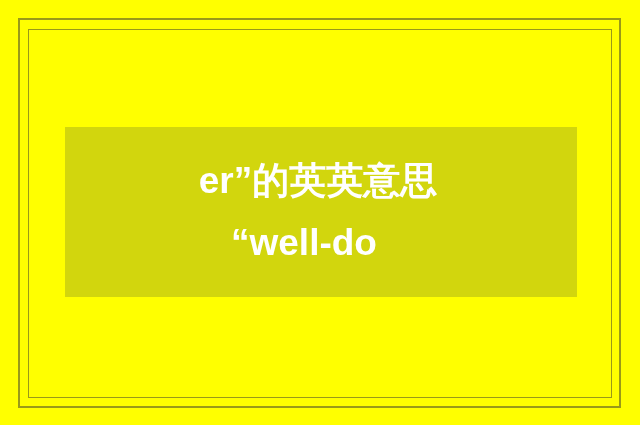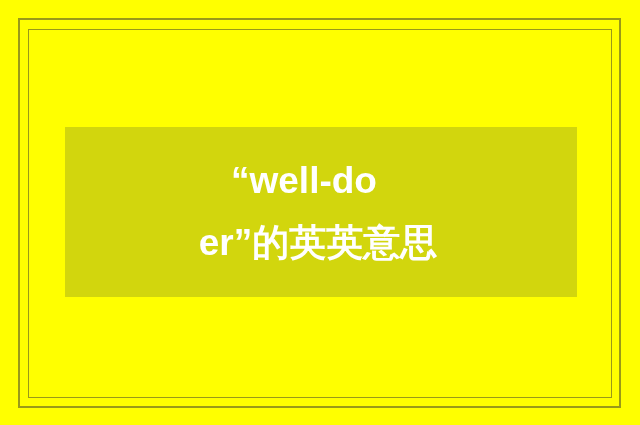--- a/index.html
+++ b/index.html
@@ -84,17 +84,17 @@
 </style>
 </head>
 <body>
 
 <div class="poster">
 
   <div class="frame-outer"></div>
   <div class="frame-inner"></div>
 
   <div class="title-plate">
+    <div class="title-text line-2">er”的英英意思</div>
     <div class="title-text line-1">“well-do</div>
-    <div class="title-text line-2">er”的英英意思</div>
   </div>
 
 </div>
 
 </body></html>

